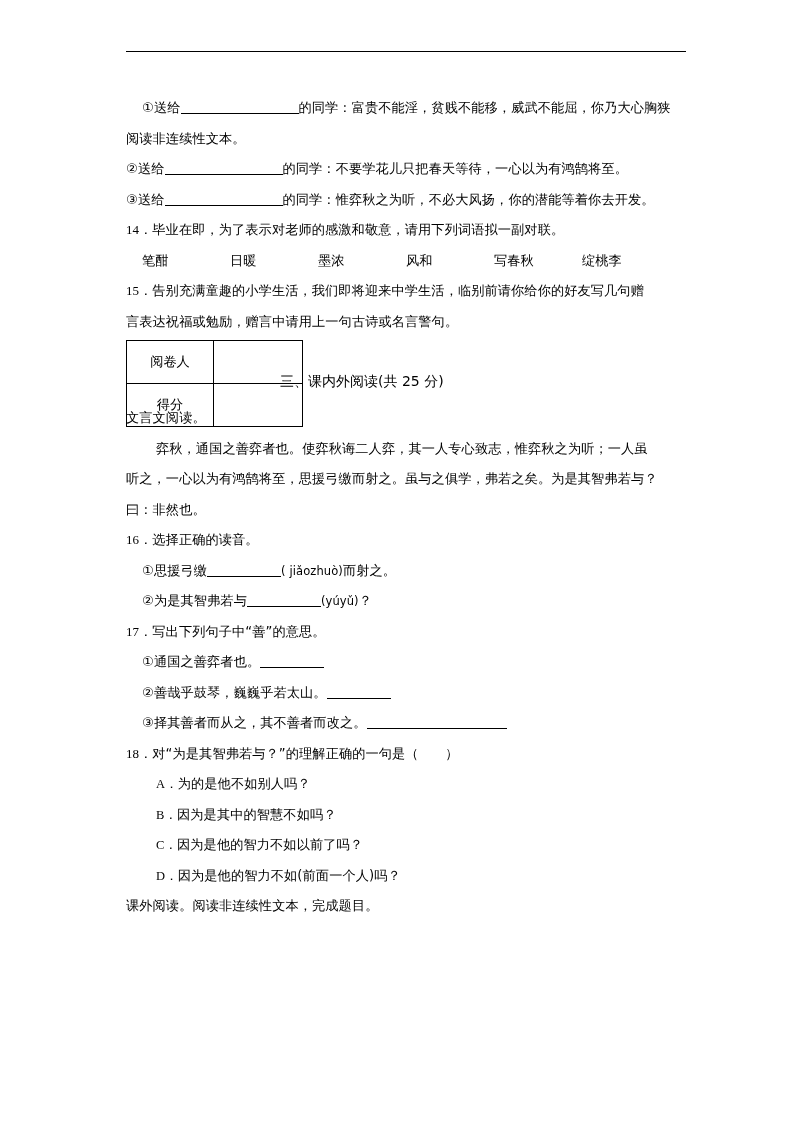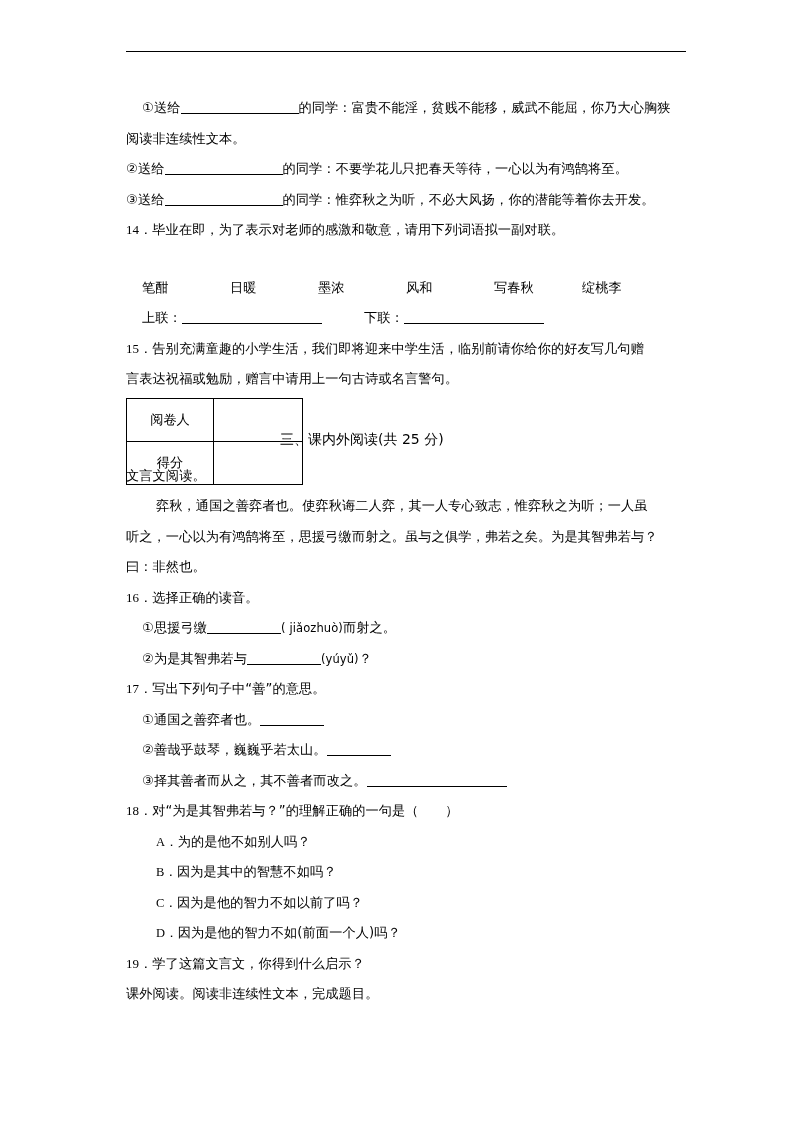--- a/index.html
+++ b/index.html
@@ -100,21 +100,20 @@
   }
   .wordlist {
     padding-left: 16px;
   }
   .wordlist span.w {
     display: inline-block;
     width: 88px;
   }
   .wordlist span.w.last {
     width: auto;
-    margin-top: 27px;
   }
   .couplet {
     padding-left: 16px;
   }
   .couplet .pair {
     display: inline-block;
   }
   .couplet .gap {
     display: inline-block;
     width: 42px;
@@ -140,23 +139,20 @@
 
     <div class="ln">
       <span>③送给</span><span class="blank b-xl"></span><span>的同学：惟弈秋之为听，不必大风扬，你的潜能等着你去开发。</span>
     </div>
 
     <div class="ln">
       <span class="qnum">14．</span><span>毕业在即，为了表示对老师的感激和敬意，请用下列词语拟一副对联。</span>
     </div>
     <div class="ln wordlist">
       <span class="w">笔酣</span><span class="w">日暖</span><span class="w">墨浓</span><span class="w">风和</span><span class="w">写春秋</span><span class="w last">绽桃李</span>
-    </div>
-    <div class="ln couplet">
-      <span class="pair"><span>上联：</span><span class="blank b-xxl"></span></span><span class="gap"></span><span class="pair"><span>下联：</span><span class="blank b-xxl"></span></span>
     </div>
 
     <div class="ln">
       <span class="qnum">15．</span><span>告别充满童趣的小学生活，我们即将迎来中学生活，临别前请你给你的好友写几句赠</span>
     </div>
     <div class="ln">言表达祝福或勉励，赠言中请用上一句古诗或名言警句。</div>
 
     <div class="table-row-block">
       <table class="score-table">
         <tbody>
@@ -210,20 +206,17 @@
     <div class="ln indent2">
       <span class="opt-letter">B．</span><span>因为是其中的智慧不如吗？</span>
     </div>
     <div class="ln indent2">
       <span class="opt-letter">C．</span><span>因为是他的智力不如以前了吗？</span>
     </div>
     <div class="ln indent2">
       <span class="opt-letter">D．</span><span>因为是他的智力不如(前面一个人)吗？</span>
     </div>
 
-    <div class="ln">
-      <span class="qnum">19．</span><span>学了这篇文言文，你得到什么启示？</span>
-    </div>
 
     <div class="ln">课外阅读。阅读非连续性文本，完成题目。</div>
 
   </div>
 </div>
 
 </body></html>

